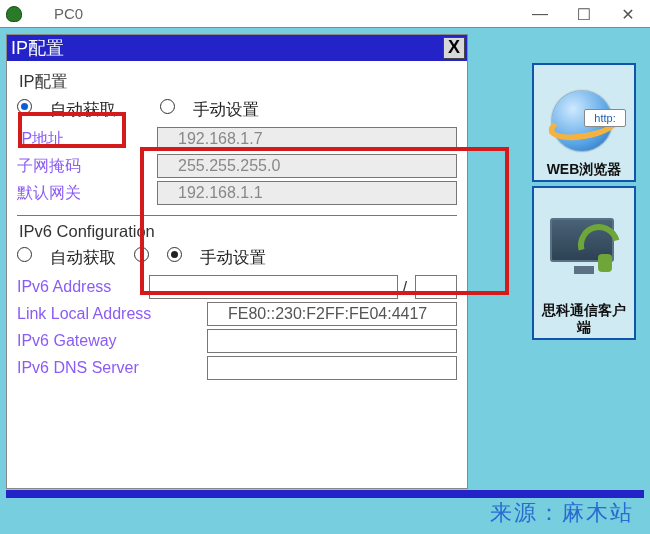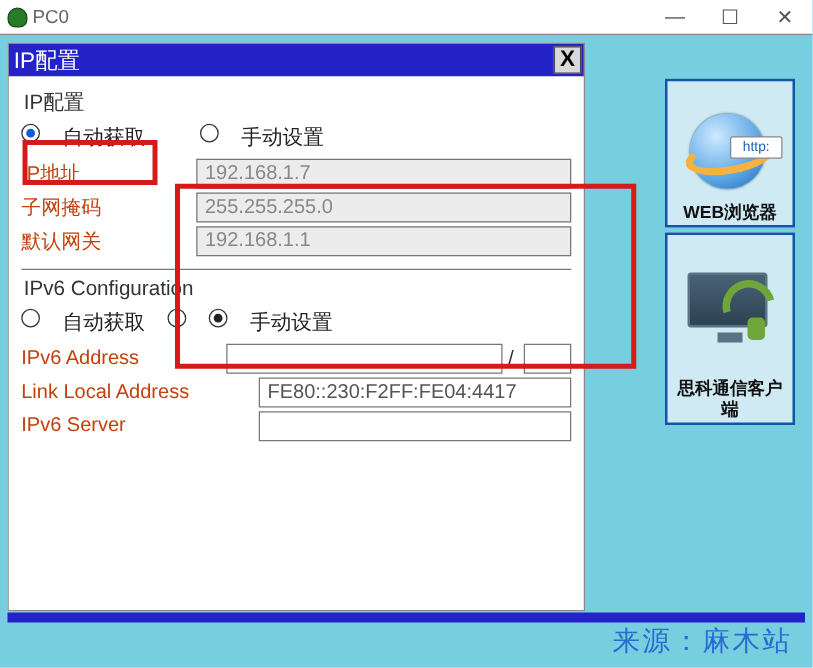--- a/index.html
+++ b/index.html
@@ -20,20 +20,21 @@
     width: 650px; height: 534px;
     background: #77cedf;
   }
   .outer-titlebar {
     position: absolute;
     left: 0; top: 0; right: 0; height: 28px;
     background: #fff;
     border-bottom: 1px solid #888;
     display: flex;
     align-items: center;
+    padding-left: 28px;
   }
   .outer-title {
     margin-left: 26px;
     color: #666;
     font-size: 15px;
   }
   .app-icon {
     position: absolute;
     left: 6px; top: 6px;
     width: 16px; height: 16px;
@@ -117,28 +118,28 @@
   .radio.checked-black::after {
     background: #222;
   }
   .field-row {
     display: flex;
     align-items: center;
     margin: 3px 0;
   }
   .field-label {
     width: 140px;
-    color: #c2410c;
+    color: #8b5cf6;
     font-size: 16px;
   }
   input.txt {
     flex: 1;
     height: 24px;
     border: 1px solid #777;
-    padding: 0 6px;
+    padding: 0 20px;
     font-size: 16px;
     font-family: inherit;
     background: #fff;
     color: #555;
   }
   input.txt:disabled {
     background: #ececec;
     color: #888;
   }
   .short { width: 38px !important; flex: none; margin-left: 4px; }
@@ -329,21 +330,25 @@
         <span class="field-label v6-label">IPv6 Address</span>
         <input class="txt" style="">
         <span class="slash">/</span>
         <input class="txt short" style="">
       </div>
       <div class="field-row">
         <span class="field-label v6-label">Link Local Address</span>
         <input class="txt" value="FE80::230:F2FF:FE04:4417" style="">
       </div>
       <div class="field-row">
-        <span class="field-label v6-label">IPv6 Server</span>
+        <span class="field-label v6-label">IPv6 Gateway</span>
+        <input class="txt" style="">
+      </div>
+      <div class="field-row">
+        <span class="field-label v6-label">IPv6 DNS Server</span>
         <input class="txt" style="">
       </div>
 
     </div>
   </div>
 
   <div class="right-pane">
     <div class="side-item">
       <div class="icon-box">
         <div class="ie-globe"></div>

